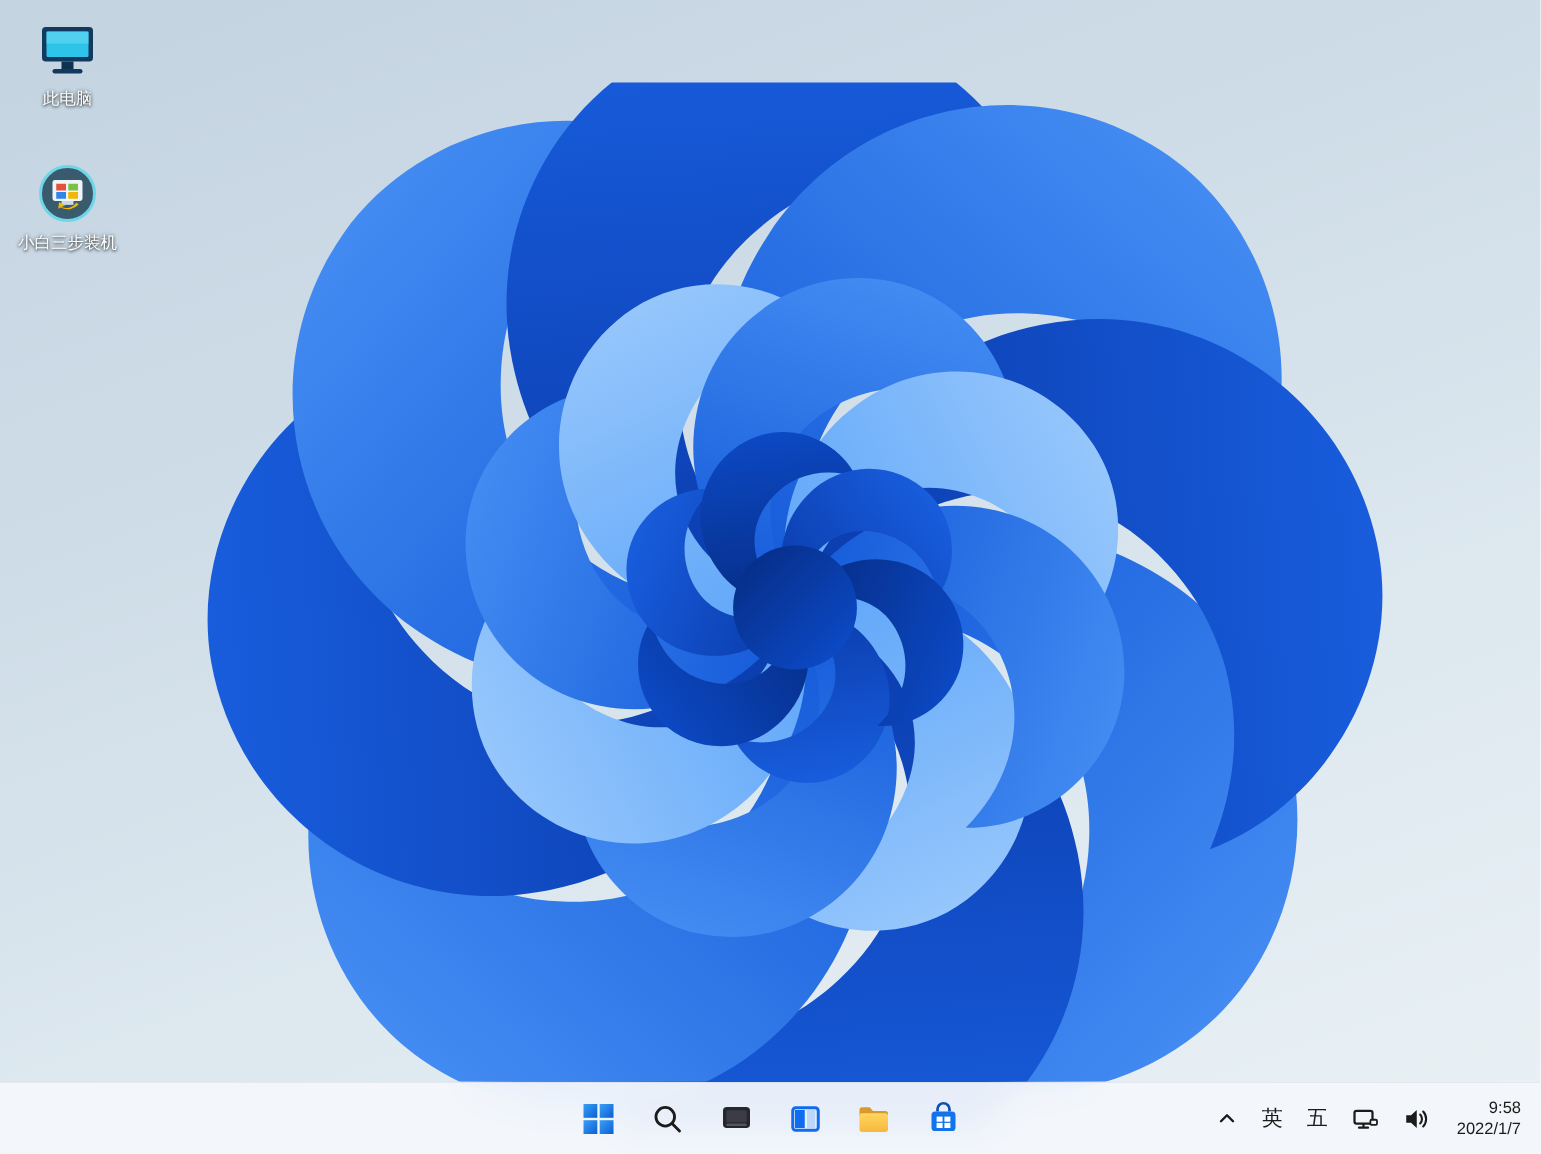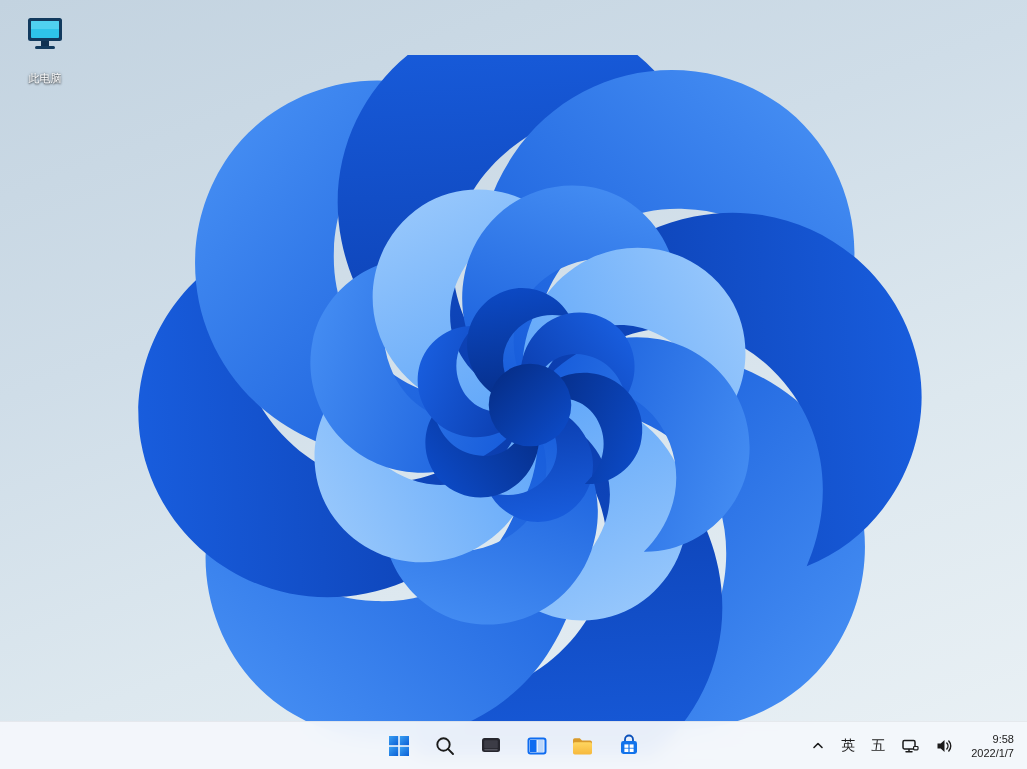--- a/index.html
+++ b/index.html
@@ -18,21 +18,21 @@
     position:absolute; top:10px; left:6px;
     display:flex; flex-direction:column; gap:8px;
   }
   .desktop-icon {
     width:78px; height:88px;
     display:flex; flex-direction:column; align-items:center;
     cursor:default; border-radius:4px;
   }
   .di-img { width:46px; height:46px; display:flex; align-items:center; justify-content:center; }
   .di-label {
-    margin-top:15px; font-size:11px; line-height:14px; color:#ffffff; text-align:center;
+    margin-top:3px; font-size:11px; line-height:14px; color:#ffffff; text-align:center;
     text-shadow:0 1px 2px rgba(0,0,0,0.75), 0 0 3px rgba(0,0,0,0.4);
     max-width:76px; word-break:break-word;
   }
 
   
   .taskbar {
     position:absolute; left:0; bottom:0; width:1027px; height:48px;
     background:rgba(243,247,251,0.95);
     border-top:1px solid rgba(0,0,0,0.06);
     backdrop-filter:blur(10px);
@@ -125,20 +125,36 @@
         <rect x="8" y="10" width="28" height="8" fill="#5fd7f2" opacity="0.7"></rect>
         <rect x="18" y="30" width="8" height="5" fill="#0f3152"></rect>
         <rect x="12" y="35" width="20" height="3" rx="1.5" fill="#123a5e"></rect>
       </svg>
     </div>
     <div class="di-label">此电脑</div>
   </div>
 
 
 
+  <div class="desktop-icon">
+    <div class="di-img">
+      <svg width="42" height="42" viewBox="0 0 42 42">
+        <circle cx="21" cy="21" r="18" fill="#3a5a6e"></circle>
+        <circle cx="21" cy="21" r="18" fill="none" stroke="#6fd6e8" stroke-width="2"></circle>
+        <rect x="11" y="12" width="20" height="14" rx="1.6" fill="#eef5f9"></rect>
+        <rect x="13.5" y="14.5" width="6.5" height="4.5" fill="#e8503a"></rect>
+        <rect x="21.5" y="14.5" width="6.5" height="4.5" fill="#7cbf42"></rect>
+        <rect x="13.5" y="20" width="6.5" height="4.5" fill="#2f86e8"></rect>
+        <rect x="21.5" y="20" width="6.5" height="4.5" fill="#f2b705"></rect>
+        <rect x="17" y="26" width="8" height="2.6" fill="#cdd9e2"></rect>
+        <path d="M27 27 a8 8 0 0 1 -10 3 l2.4-1 l-4-2.4 l-0.6 4.6 l1.6-0.8 a10 10 0 0 0 12-2 Z" fill="#f2b705"></path>
+      </svg>
+    </div>
+    <div class="di-label">小白三步装机</div>
+  </div>
 
 </div>
 
 <div class="taskbar">
 
   <div class="tb-center">
 
     <button class="tb-btn" title="">
       <svg width="22" height="22" viewBox="0 0 22 22">
         <defs>

